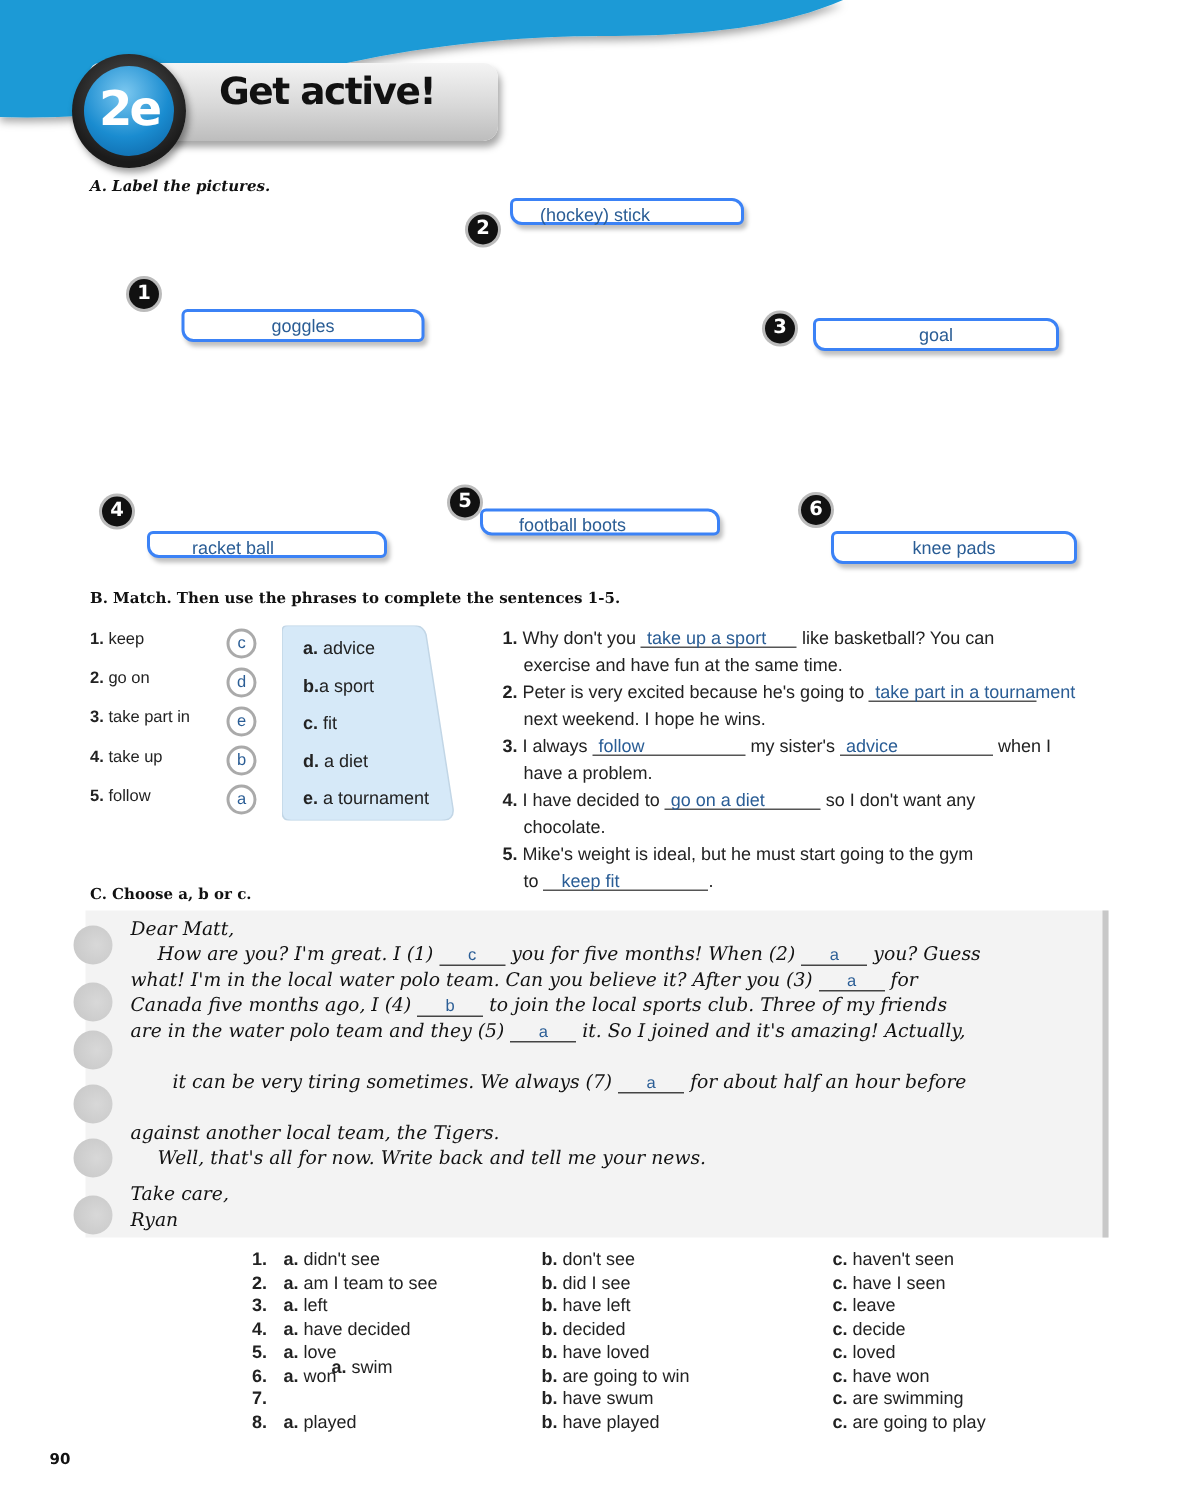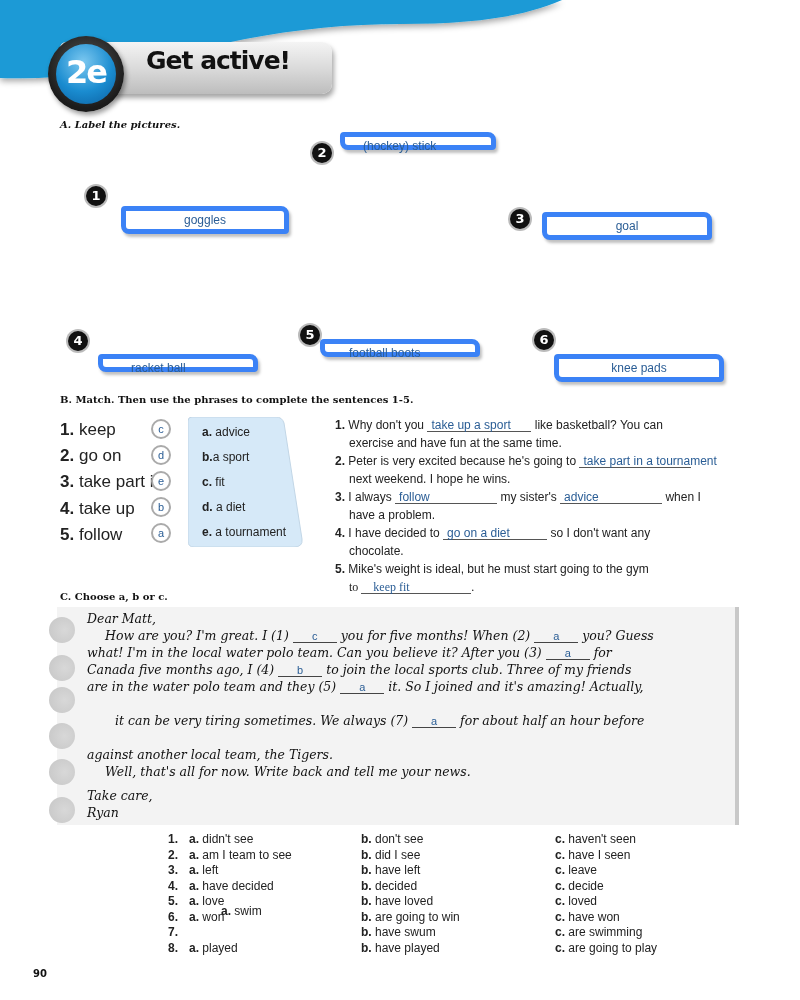--- a/index.html
+++ b/index.html
@@ -13,24 +13,24 @@
   #badge{position:absolute;left:48px;top:36px;width:76px;height:76px;border-radius:50%;
     background:radial-gradient(circle at 50% 40%,#5a5a5a,#1b1b1b 70%);box-shadow:2px 3px 5px rgba(0,0,0,.4);}
   #badge-inner{position:absolute;left:8px;top:8px;width:60px;height:60px;border-radius:50%;
     background:radial-gradient(circle at 45% 30%,#7cc8f0,#1a8cd0 55%,#0b5fa0);}
   #badge-text{position:absolute;left:0;top:9px;width:60px;text-align:center;font-family:"DejaVu Sans",sans-serif;font-weight:bold;font-size:32px;color:#fff;letter-spacing:-2px;}
   .section-title{font-family:"DejaVu Serif",serif;font-weight:bold;font-size:10px;color:#111;}
   
   .num-circle{position:absolute;width:20px;height:20px;border-radius:50%;background:#111;color:#fff;
     font-family:"DejaVu Sans",sans-serif;font-weight:bold;font-size:13px;text-align:center;line-height:20px;
     box-shadow:0 0 0 2px #bbb;}
-  .label-box{position:absolute;height:18px;border:5px solid #3b82f6;border-radius:4px 8px 4px 8px;background:#fff;
+  .label-box{position:absolute;height:18px;border:2px solid #3b82f6;border-radius:4px 8px 4px 8px;background:#fff;
     box-shadow:2px 3px 3px rgba(0,0,0,.25);font-size:12px;color:#2a5d95;text-align:center;line-height:18px;}
   
-  .match-left{position:absolute;left:60px;font-size:17px;color:#222;}
+  .match-left{position:absolute;left:60px;font-size:11px;color:#222;}
   .match-left b{font-weight:bold;}
   .ans-circle{position:absolute;left:151px;width:16px;height:16px;border-radius:50%;border:2px solid #aaa;background:#fff;
     font-size:11px;color:#2a5d95;text-align:center;line-height:16px;}
   #right-panel{position:absolute;left:188px;top:417px;width:115px;height:130px;}
   .match-right{position:absolute;left:202px;font-size:12px;color:#222;}
   
   .sent{position:absolute;left:335px;font-size:12px;color:#222;white-space:nowrap;}
   .blank{display:inline-block;border-bottom:1px solid #555;color:#2a5d95;text-align:left;padding-left:4px;line-height:12px;}
   
   #letter{position:absolute;left:57px;top:607px;width:678px;height:218px;background:#f3f3f3;border-right:4px solid #c8c8c8;}
@@ -110,21 +110,21 @@
 <div class="sent" style="top:454px;"><b>2.</b> <span>Peter is very excited because he's going to</span> <span class="blank" style="width:108px;overflow:visible;white-space:nowrap;">take part in a tournament</span></div>
 <div class="sent" style="top:472px;left:349px;">next weekend. I hope he wins.</div>
 
 <div class="sent" style="top:490px;"><b>3.</b> <span>I always</span> <span class="blank" style="width:98px;">follow</span> <span>my sister's</span> <span class="blank" style="width:98px;">advice</span> <span>when I</span></div>
 <div class="sent" style="top:508px;left:349px;">have a problem.</div>
 
 <div class="sent" style="top:526px;"><b>4.</b> <span>I have decided to</span> <span class="blank" style="width:100px;">go on a diet</span> <span>so I don't want any</span></div>
 <div class="sent" style="top:544px;left:349px;">chocolate.</div>
 
 <div class="sent" style="top:562px;"><b>5.</b> <span>Mike's weight is ideal, but he must start going to the gym</span></div>
-<div class="sent" style="top:580px;left:349px;font-family:Liberation Serif, serif;"><span>to</span> <span class="blank" style="width:98px;padding-left:12px;">keep fit</span><span>.</span></div>
+<div class="sent" style="top:580px;left:349px;"><span>to</span> <span class="blank" style="width:98px;padding-left:12px;">keep fit</span><span>.</span></div>
 
 <div class="abs section-title" style="left:60px;top:591px;">C. Choose a, b or c.</div>
 
 <div id="letter">
   <div class="hole" style="top:10px;"></div>
   <div class="hole" style="top:48px;"></div>
   <div class="hole" style="top:80px;"></div>
   <div class="hole" style="top:116px;"></div>
   <div class="hole" style="top:152px;"></div>
   <div class="hole" style="top:190px;"></div>

